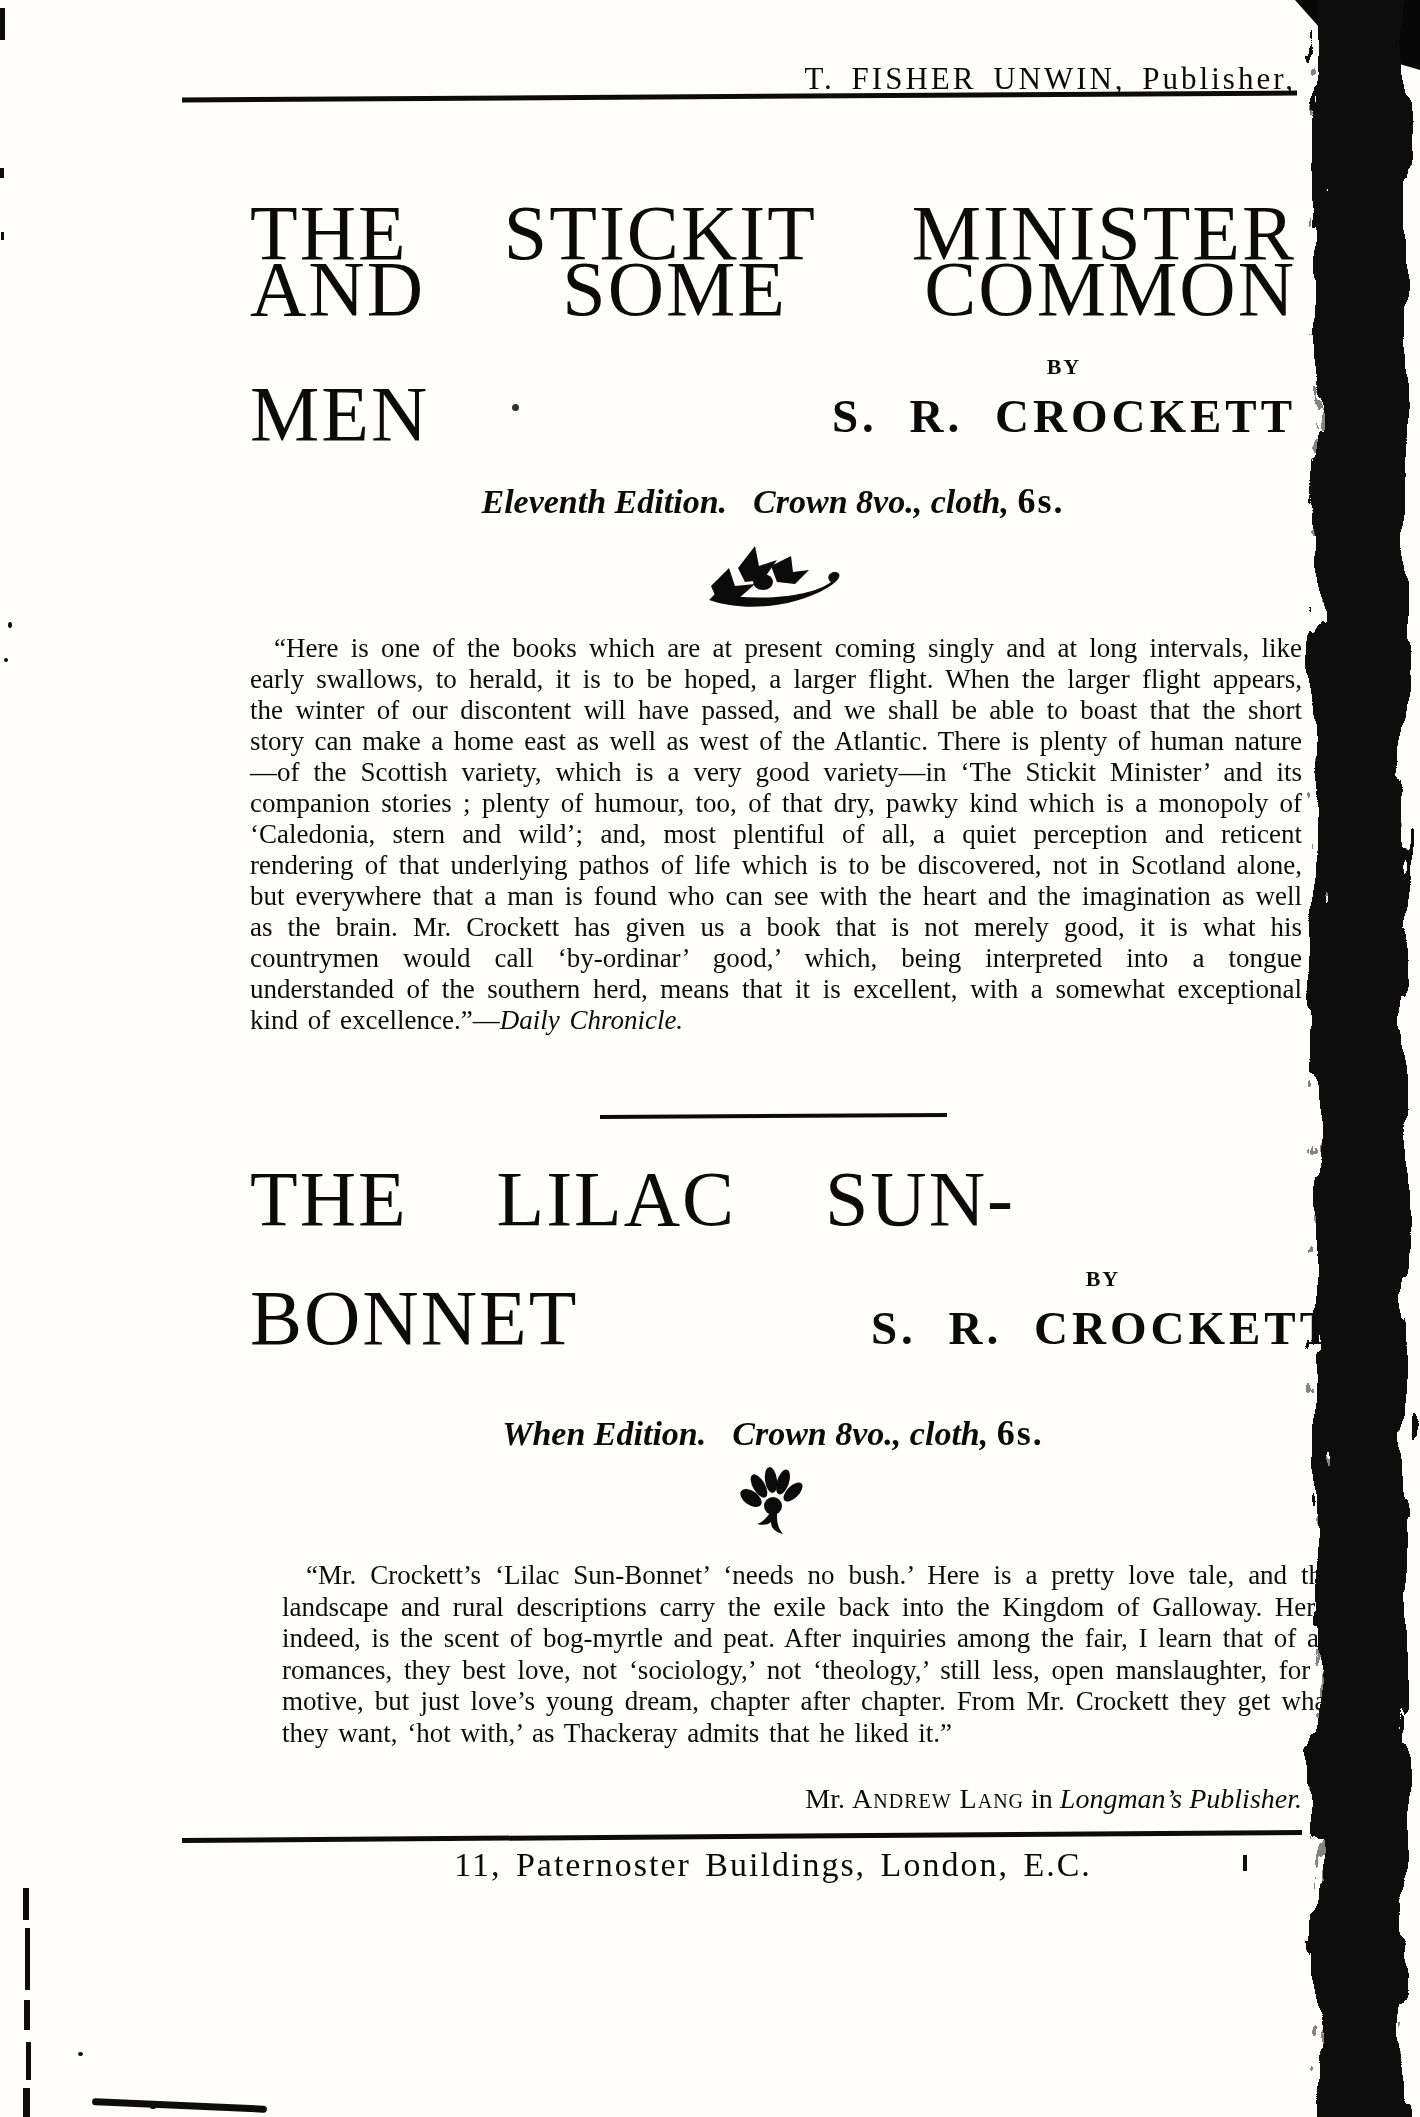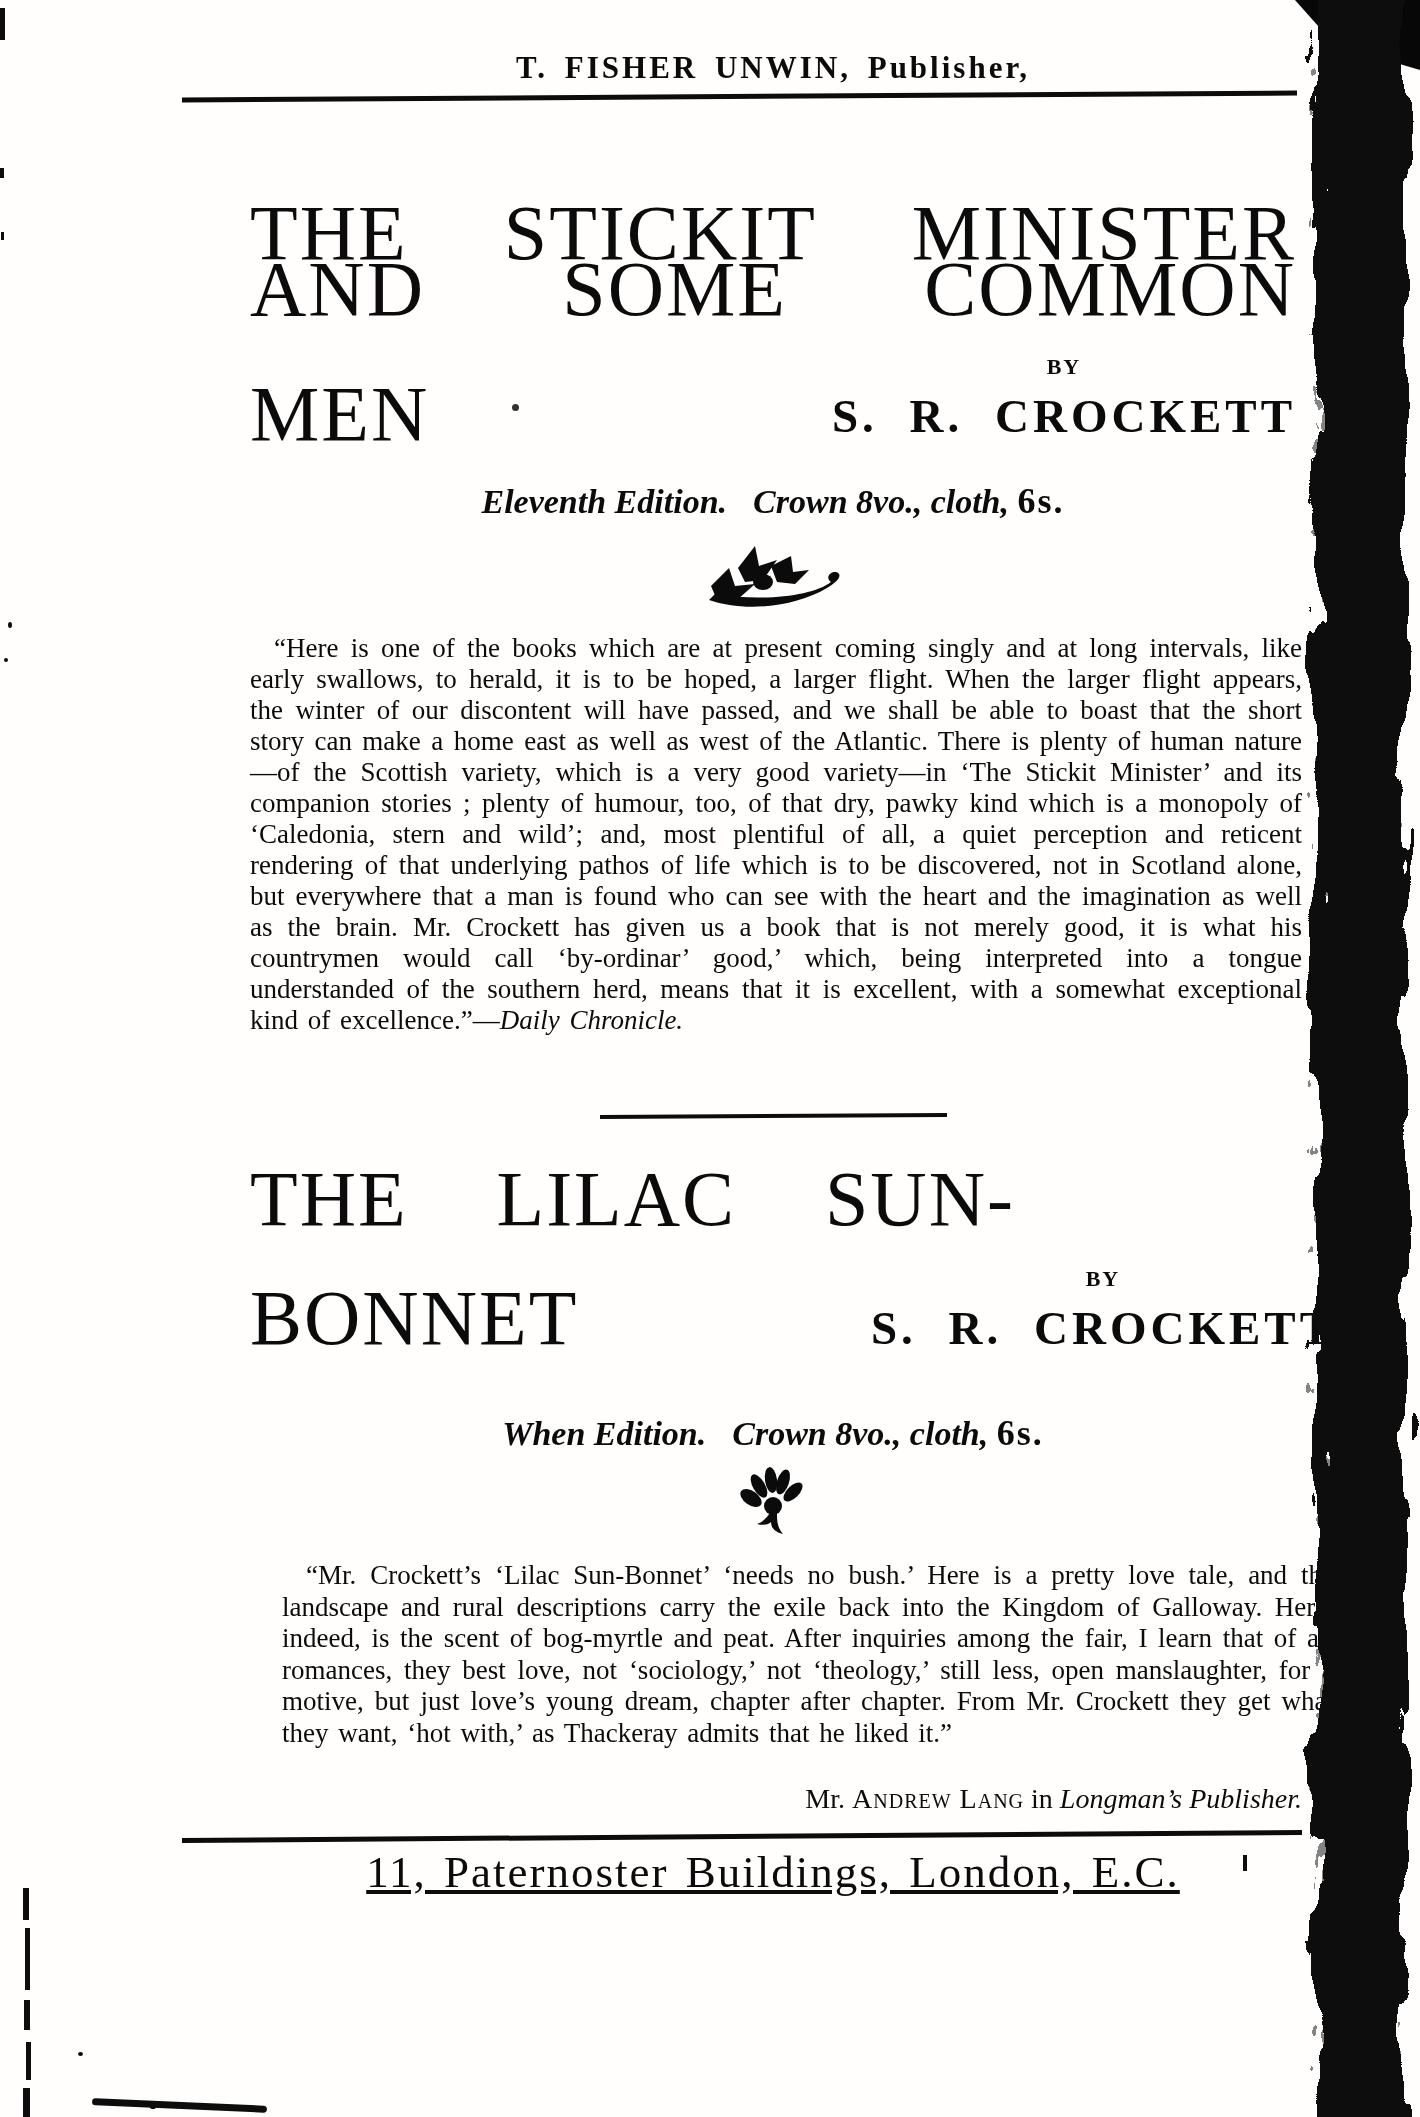--- a/index.html
+++ b/index.html
@@ -5,22 +5,22 @@
   html,body { margin:0; padding:0; background:#e8e8e8; }
   .page {
     position:relative; width:1420px; height:2117px; margin:0 auto;
     background:#fffefd; overflow:hidden;
     font-family:"Liberation Serif","DejaVu Serif",serif; color:#0b0b0b;
   }
   .abs { position:absolute; }
 
   
   .pub-header {
-    left:250px; top:50px; width:1046px; text-align:center;
-    font-size:31px; font-weight:bold; letter-spacing:3px; word-spacing:6px;
+    left:250px; top:61px; width:1046px; text-align:right;
+    font-size:31px; font-weight:normal; letter-spacing:3px; word-spacing:6px;
   }
   .rule { background:#0c0c0c; }
   .rule-header { left:182px; top:94px; width:1115px; height:5px; transform:rotate(-0.35deg); }
 
   
   .big-title {
     font-size:78px; line-height:1; letter-spacing:2px;
     text-align:justify; text-align-last:justify; white-space:nowrap;
   }
   .t1-l1 { left:250px; top:146px; width:1046px;margin-top:48px; }
@@ -56,21 +56,21 @@
   .rev2 { top:1560px; line-height:31.5px;margin-left:32px; }
   .review i { font-style:italic; }
 
   .divider { left:600px; top:1114px; width:347px; height:4px; transform:rotate(-0.3deg); }
 
   .attribution { left:250px; top:1783px; width:1052px; text-align:right; font-size:28px; white-space:nowrap; }
   .attribution .smallcaps { font-variant:small-caps; letter-spacing:1px; }
   .attribution i { font-style:italic; }
 
   .rule-footer { left:182px; top:1834px; width:1120px; height:5px; transform:rotate(-0.4deg); }
-  .footer-address { left:250px; top:1846px; width:1046px; text-align:center; font-size:45px; letter-spacing:2px; word-spacing:4px;text-decoration:underline; }
+  .footer-address { left:250px; top:1846px; width:1046px; text-align:center; font-size:34px; letter-spacing:2px; word-spacing:4px; }
 
   
   .scan-band { right:0; top:0; }
   .artifact { background:#0d0d0d; }
   .dot { border-radius:50%; }
   .bottom-line { left:92px; top:2102px; width:175px; height:7px; border-radius:4px; transform:rotate(2.5deg); }
   .men-dot { left:512px; top:404px; width:7px; height:7px; opacity:.85; }
   .footer-speck { left:1243px; top:1855px; width:4px; height:16px; }
 </style>
 </head>

